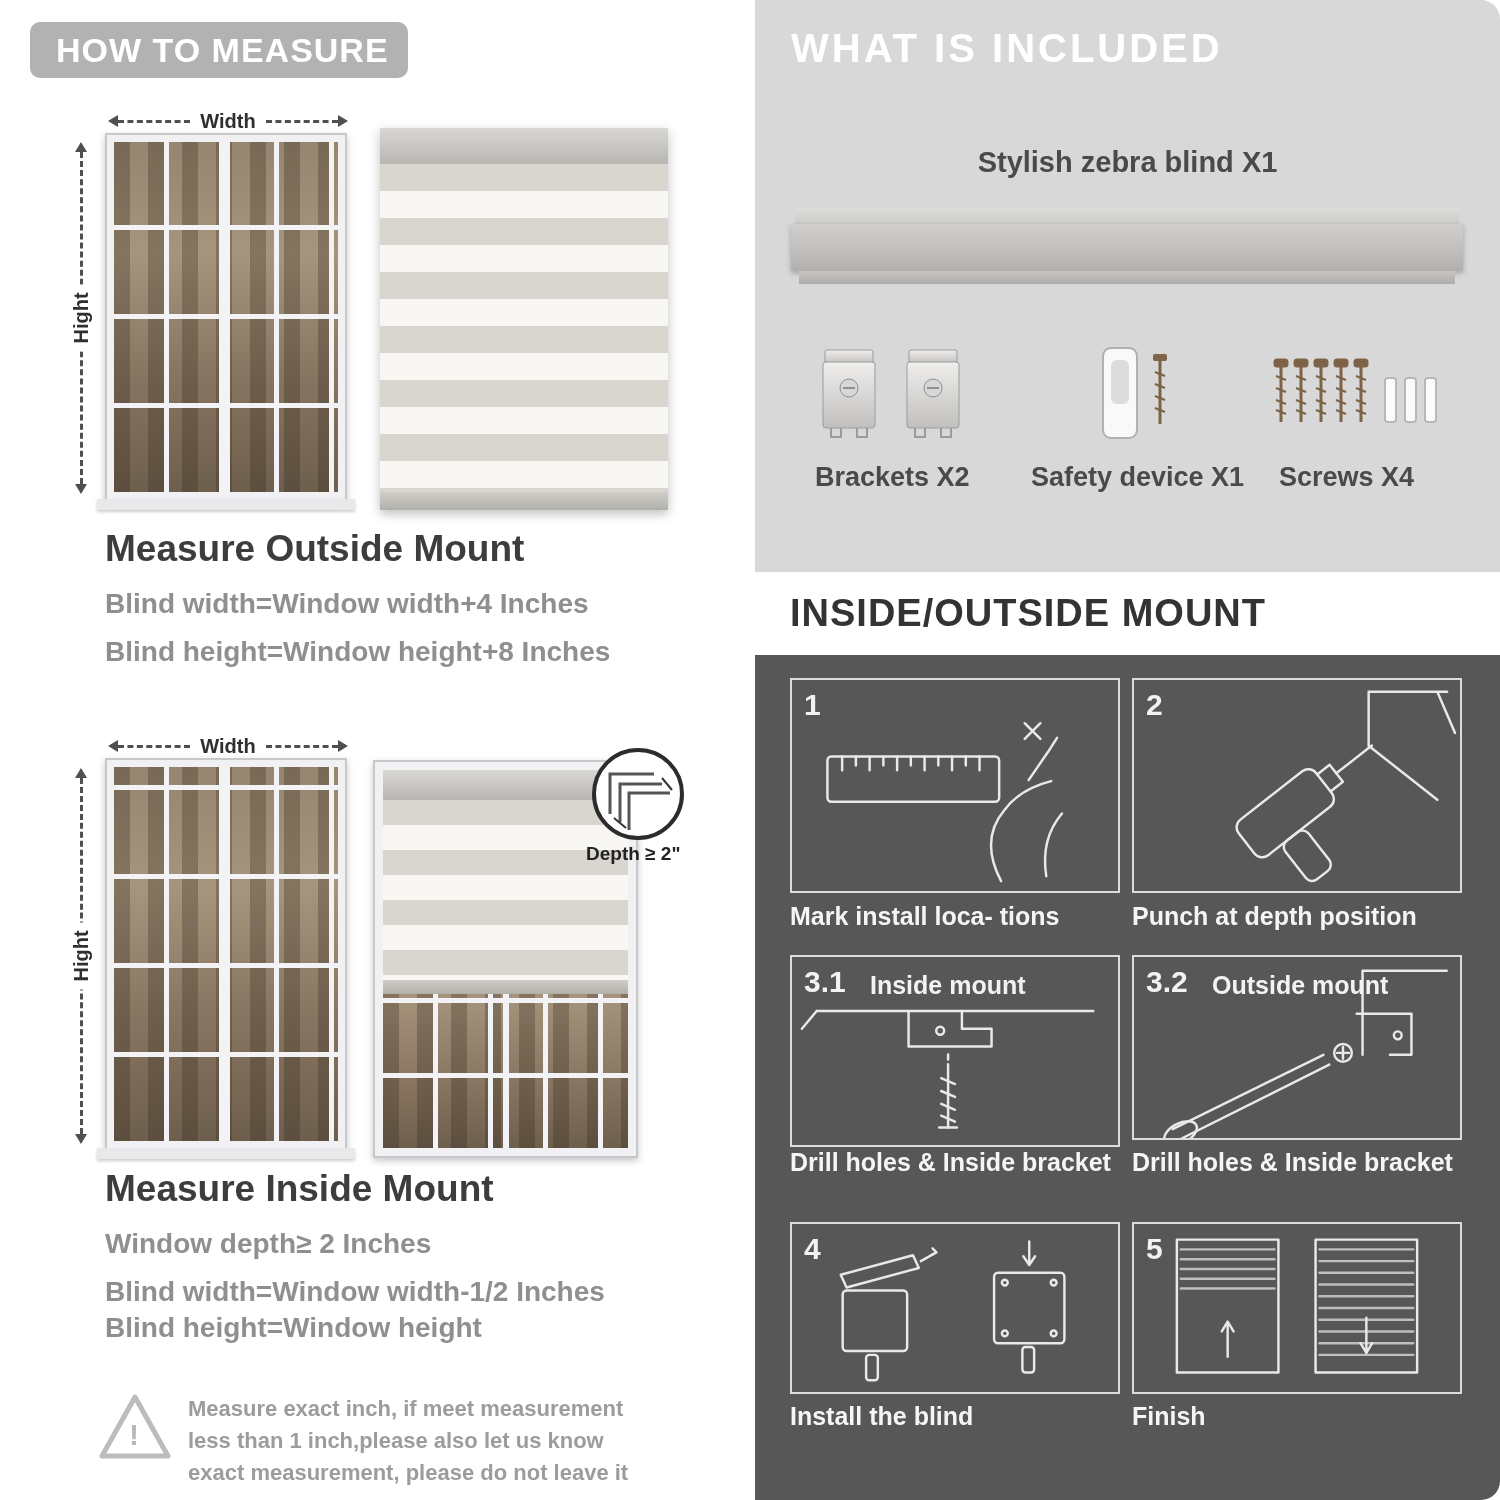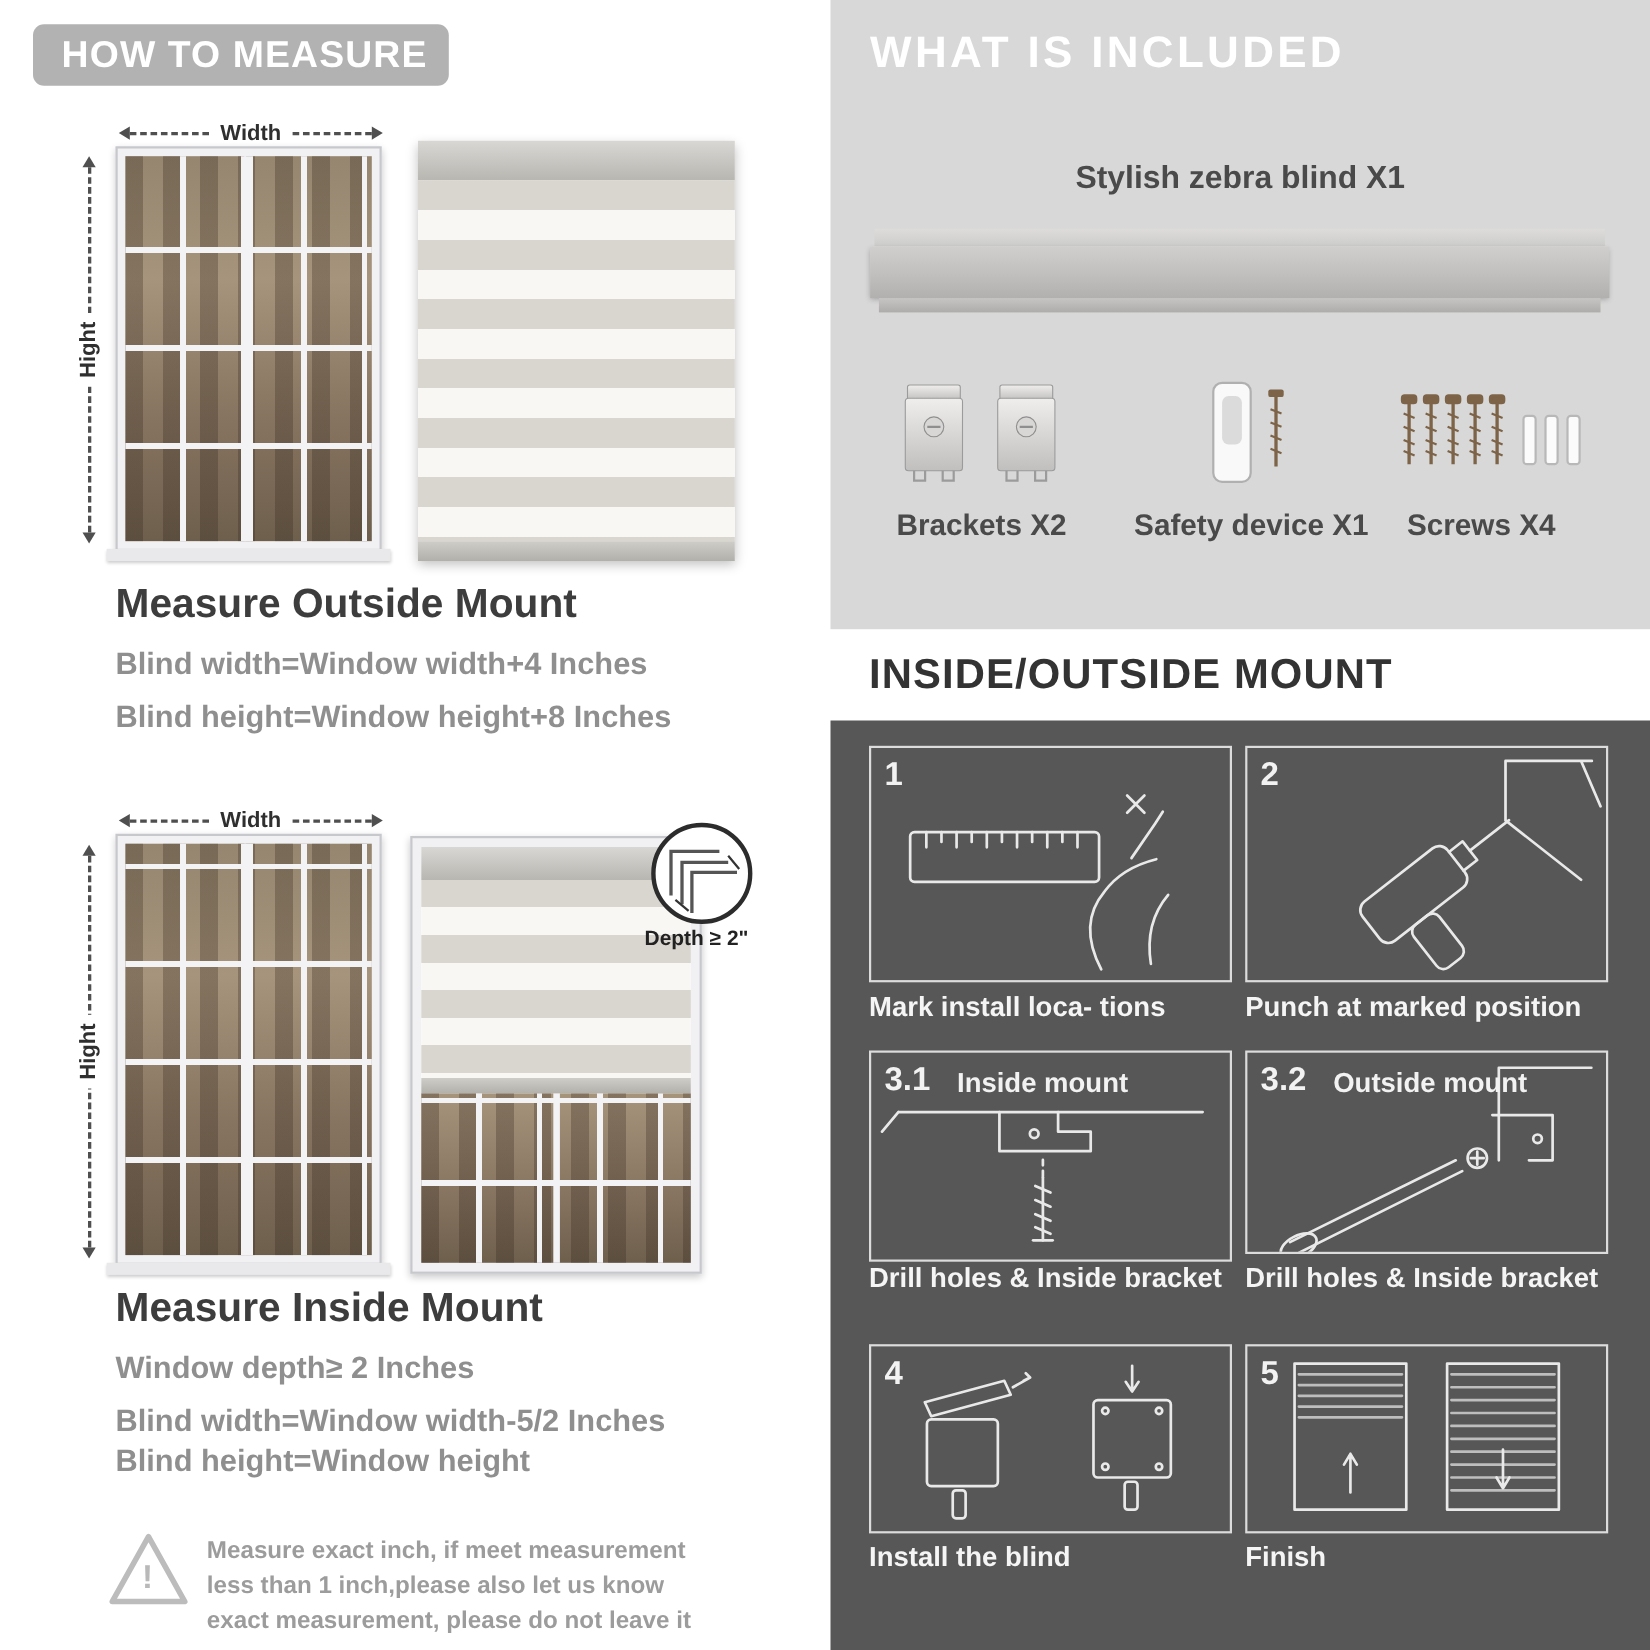--- a/index.html
+++ b/index.html
@@ -1,17 +1,17 @@
 <!DOCTYPE html>
 <html><head>
 <meta charset="utf-8">
 <style>
   * { margin:0; padding:0; box-sizing:border-box; }
   body { font-family:"Liberation Sans", sans-serif; background:#ffffff; }
-  .page { position:relative; width:1500px; height:1500px; background:#ffffff; overflow:hidden; }
+  .page { position:relative; width:1500px; height:1500px; background:#ffffff; overflow:hidden;border-radius:19px; }
 
   
   .badge {
     position:absolute; left:30px; top:22px; width:378px; height:56px;
     background:#b2b2b2; border-radius:10px; color:#ffffff;
     font-size:34px; font-weight:800; letter-spacing:1px;
     display:flex; align-items:center; padding-left:26px;
   }
   .heading { position:absolute; font-size:37px; font-weight:800; color:#3d3d3d; }
   .formula { position:absolute; font-size:28px; font-weight:700; color:#8f8f8f; }
@@ -179,21 +179,21 @@
       </g>
       <g stroke="#333" stroke-width="2">
           <path d="M18,66 l12,10 M66,26 l10,12"></path>
         </g>
     </svg>
   </div>
   <div class="depth-label" style="left:586px; top:843px;">Depth ≥ 2"</div>
 
   <div class="heading" style="left:105px; top:1168px;">Measure Inside Mount</div>
   <div class="formula" style="left:105px; top:1228px;">Window depth≥ 2 Inches</div>
-  <div class="formula" style="left:105px; top:1276px;">Blind width=Window width-5/2 Inches</div>
+  <div class="formula" style="left:105px; top:1276px;">Blind width=Window width-1/2 Inches</div>
   <div class="formula" style="left:105px; top:1312px;">Blind height=Window height</div>
 
   <svg style="position:absolute; left:95px; top:1390px;" width="80" height="74">
     <path d="M40,7 L73,66 L7,66 Z" fill="none" stroke="#bcbcbc" stroke-width="5" stroke-linejoin="round"></path>
   </svg>
   <div class="warn-mark" style="left:129px; top:1418px;">!</div>
   <div class="warn-text" style="left:188px; top:1393px; width:475px;">Measure exact inch, if meet measurement less than 1 inch,please also let us know exact measurement, please do not leave it</div>
 
   <div class="included-panel">
     <div class="included-header">WHAT IS INCLUDED</div>
@@ -292,21 +292,21 @@
         <path d="M238,12 h80 M238,12 v55 M238,67 l70,55 M308,12 l18,42"></path>
         <g transform="rotate(-38 170 125)">
           <rect x="100" y="100" width="100" height="46" rx="10"></rect>
           <rect x="126" y="146" width="30" height="50" rx="8"></rect>
           <path d="M200,112 h16 v22 h-16"></path>
           <line x1="216" y1="123" x2="262" y2="123"></line>
         </g>
       </g>
     </svg>
   </div>
-  <div class="step-caption" style="left:1132px; top:902px;">Punch at marked position</div>
+  <div class="step-caption" style="left:1132px; top:902px;">Punch at depth position</div>
 
   <div class="step-box" style="left:790px; top:955px; width:330px; height:192px;">
     <span class="step-num">3.1</span>
     <span class="step-title">Inside mount</span>
     <svg class="step-art" viewBox="0 0 330 185">
       <g stroke="#e9e9e9" stroke-width="2.5" fill="none" stroke-linecap="round" stroke-linejoin="round">
         <path d="M25,52 h280 M25,52 l-15,18"></path>
         <path d="M118,52 v36 h84 v-18 h-30 v-18"></path>
         <circle cx="150" cy="72" r="4"></circle>
         <path d="M158,96 v16" stroke-dasharray="5 5"></path>

